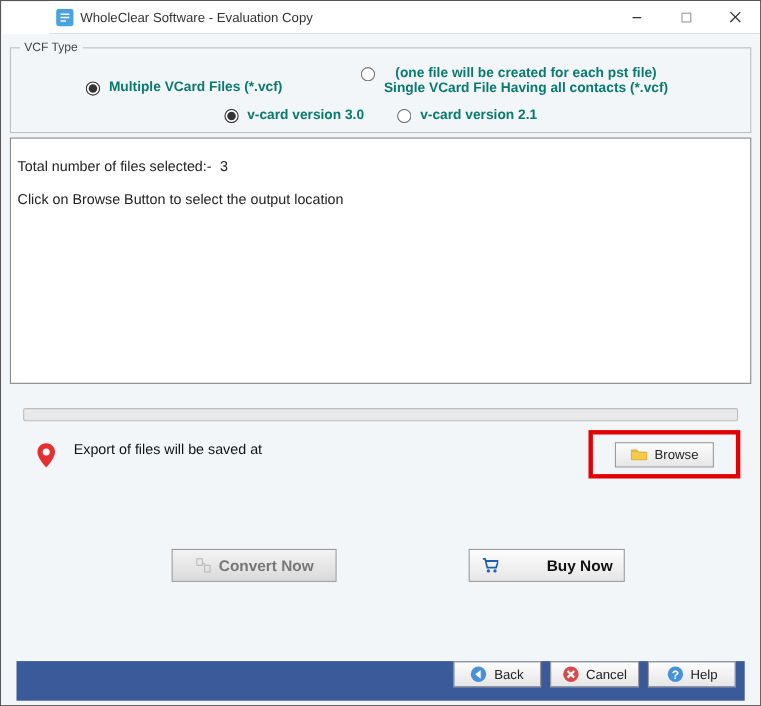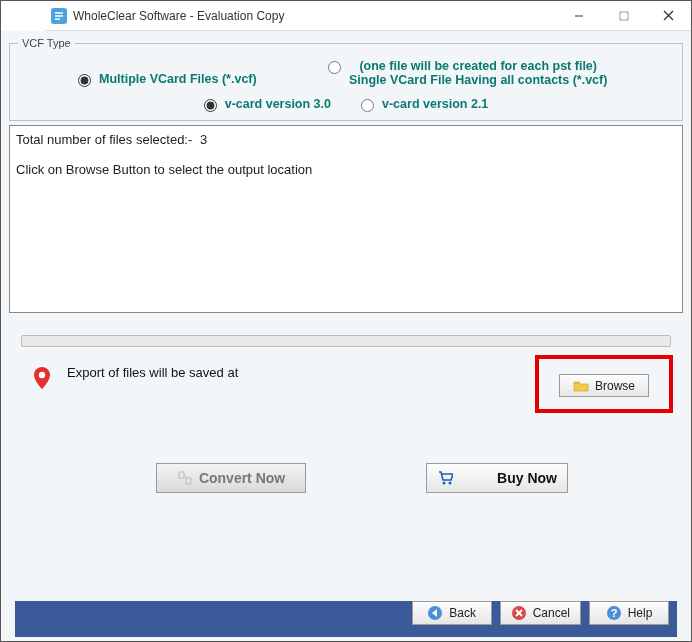--- a/index.html
+++ b/index.html
@@ -69,22 +69,22 @@
   }
   .radio-item .sub {
     display: block; font-weight: bold;
     text-align: center;
   }
   input[type="radio"] { margin: 2px 2px 0 0; accent-color: #333; }
   .log-area {
     margin: 2px 8px 8px 8px;
     background: #fff;
     border: 1px solid #888;
-    height: 188px;
-    padding: 4px 6px;
+    height: 224px;
+    padding: 15px 6px;
     font-size: 13px;
     color: #222;
     line-height: 1.5;
   }
   .log-area .row1 span.num { display:inline-block; margin-left:4px;}
   .progress-bar {
     margin: 22px 20px 6px 20px;
     height: 12px;
     background: #e9e9e9;
     border: 1px solid #bdbdbd;
@@ -98,23 +98,23 @@
     padding: 10px 10px;
     position: relative;
   }
   .pin-icon {
     width: 22px; height: 26px; margin: 2px 14px 0 6px;
   }
   .export-text { font-size: 13px; color: #111; flex:1; padding-top:2px;}
   .browse-highlight {
     border: 4px solid #e40000;
     padding: 12px 20px;
-    display:flex; align-items:flex-end; justify-content:center;
+    display:flex; align-items:center; justify-content:center;
     position: absolute; right: 4px; top: 2px;
-    height: 58px;
+    height: 44px;
   }
   .btn {
     height: 23px;
     background: linear-gradient(#fdfdfd,#e6e6e6);
     border: 1px solid #9a9a9a;
     display: inline-flex; align-items: center; justify-content: center;
     padding: 0 10px; gap: 6px;
     font-size: 12px; color: #222;
     cursor: default;
     min-width: 90px;

